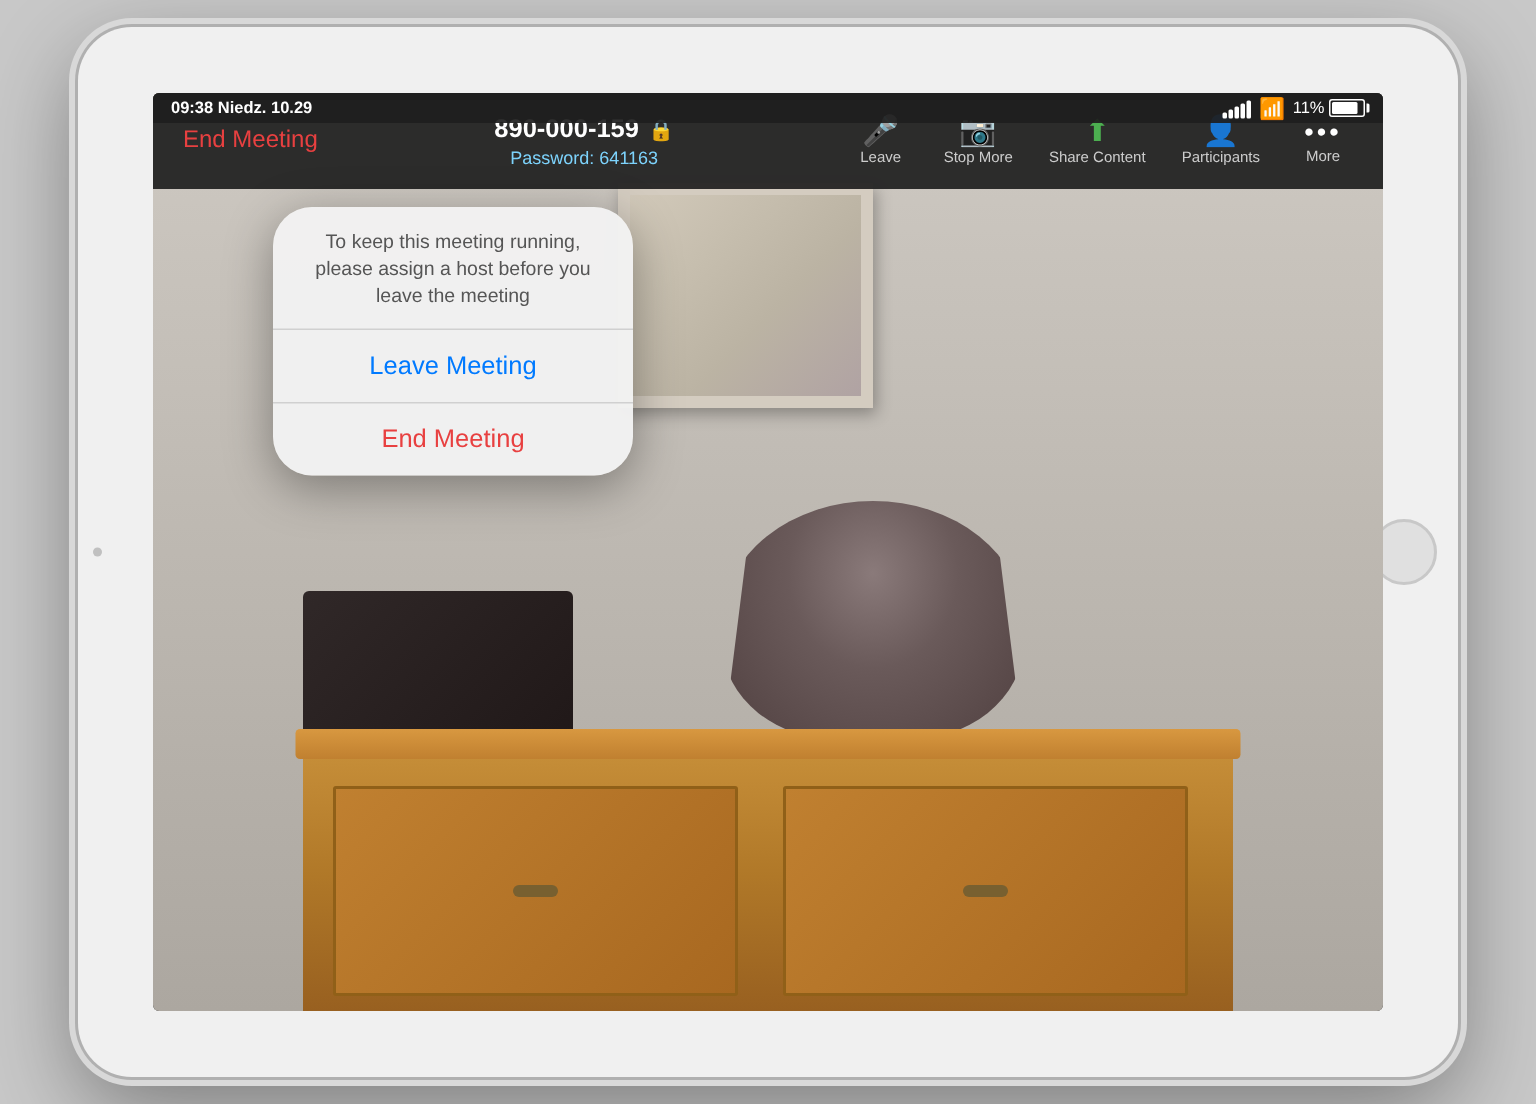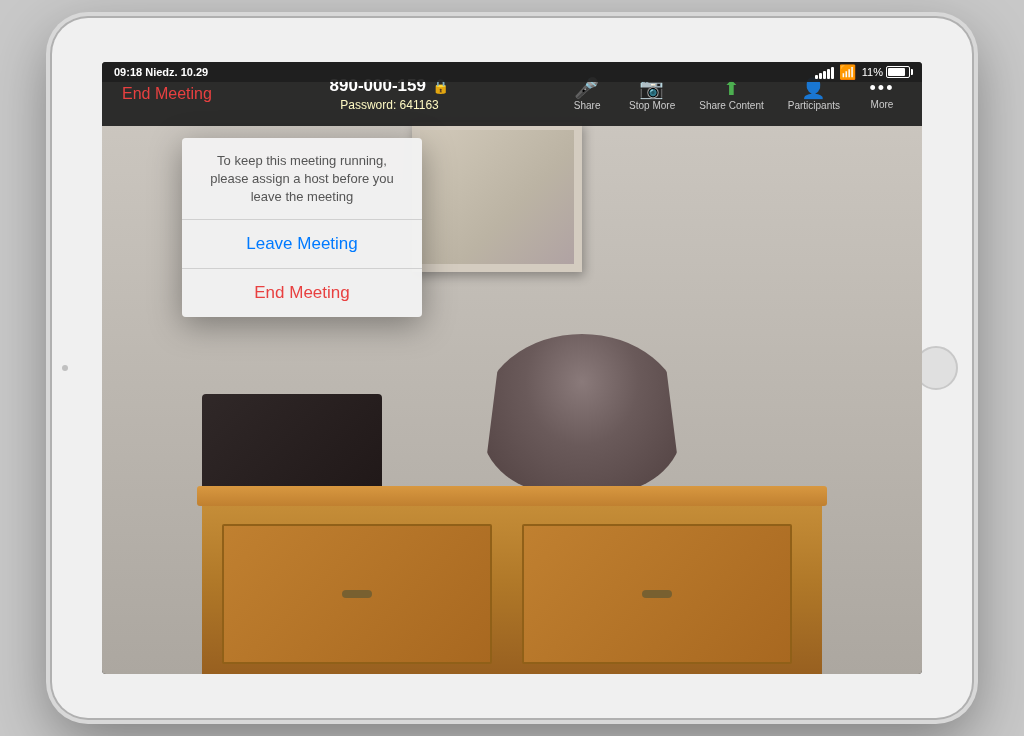--- a/index.html
+++ b/index.html
@@ -268,21 +268,21 @@
       align-items: center;
       gap: 6px;
     }
 
     .lock-icon {
       font-size: 14px;
       color: #aaa;
     }
 
     .meeting-password {
-      color: #fef9c3;
+      color: #7dd3fc;
       font-size: 12px;
       margin-top: 2px;
     }
 
     .toolbar-right {
       display: flex;
       align-items: center;
       gap: 4px;
     }
 
@@ -322,21 +322,21 @@
       bottom: 0;
       z-index: 20;
     }
 
     .popup {
       position: absolute;
       top: 12px;
       left: 80px;
       width: 240px;
       background: rgba(242, 242, 242, 0.97);
-      border-radius: 4px;
+      border-radius: 26px;
       box-shadow: 0 8px 32px rgba(0,0,0,0.35);
       overflow: hidden;
     }
 
     .popup-message {
       padding: 14px 16px 12px;
       text-align: center;
       color: #555;
       font-size: 13px;
       line-height: 1.4;
@@ -398,21 +398,21 @@
           <span>890-000-159</span>
           <span class="lock-icon">🔒</span>
         </div>
         <div class="meeting-password">Password: 641163</div>
       </div>
 
       <div class="toolbar-right">
 
         <div class="toolbar-btn">
           <span class="toolbar-btn-icon">🎤</span>
-          <span class="toolbar-btn-label">Share</span>
+          <span class="toolbar-btn-label">Leave</span>
         </div>
 
         <div class="toolbar-btn">
           <span class="toolbar-btn-icon">📷</span>
           <span class="toolbar-btn-label">Stop More</span>
         </div>
 
         <div class="toolbar-btn">
           <span class="toolbar-btn-icon green">⬆</span>
           <span class="toolbar-btn-label">Share Content</span>
@@ -434,21 +434,21 @@
       <div class="popup">
 
         <div class="popup-message">To keep this meeting running, please assign a host before you leave the meeting</div>
         <div class="popup-action blue">Leave Meeting</div>
         <div class="popup-action red">End Meeting</div>
       </div>
     </div>
 
     <div style="position:absolute;top:0;left:0;right:0;height:20px;background:rgba(30,30,30,0.92);display:flex;align-items:center;padding:0 12px;z-index:30;">
       <span style="color:white;font-size:11px;font-weight:600;">
-        <span>09:18</span>&nbsp;<span>Niedz. 10.29</span>
+        <span>09:38</span>&nbsp;<span>Niedz. 10.29</span>
       </span>
       <div style="flex:1;"></div>
       <div style="display:flex;align-items:center;gap:5px;">
         <div class="signal-bars">
           <div class="signal-bar" style="height:4px;"></div>
           <div class="signal-bar" style="height:6px;"></div>
           <div class="signal-bar" style="height:8px;"></div>
           <div class="signal-bar" style="height:10px;"></div>
           <div class="signal-bar" style="height:12px;"></div>
         </div>

